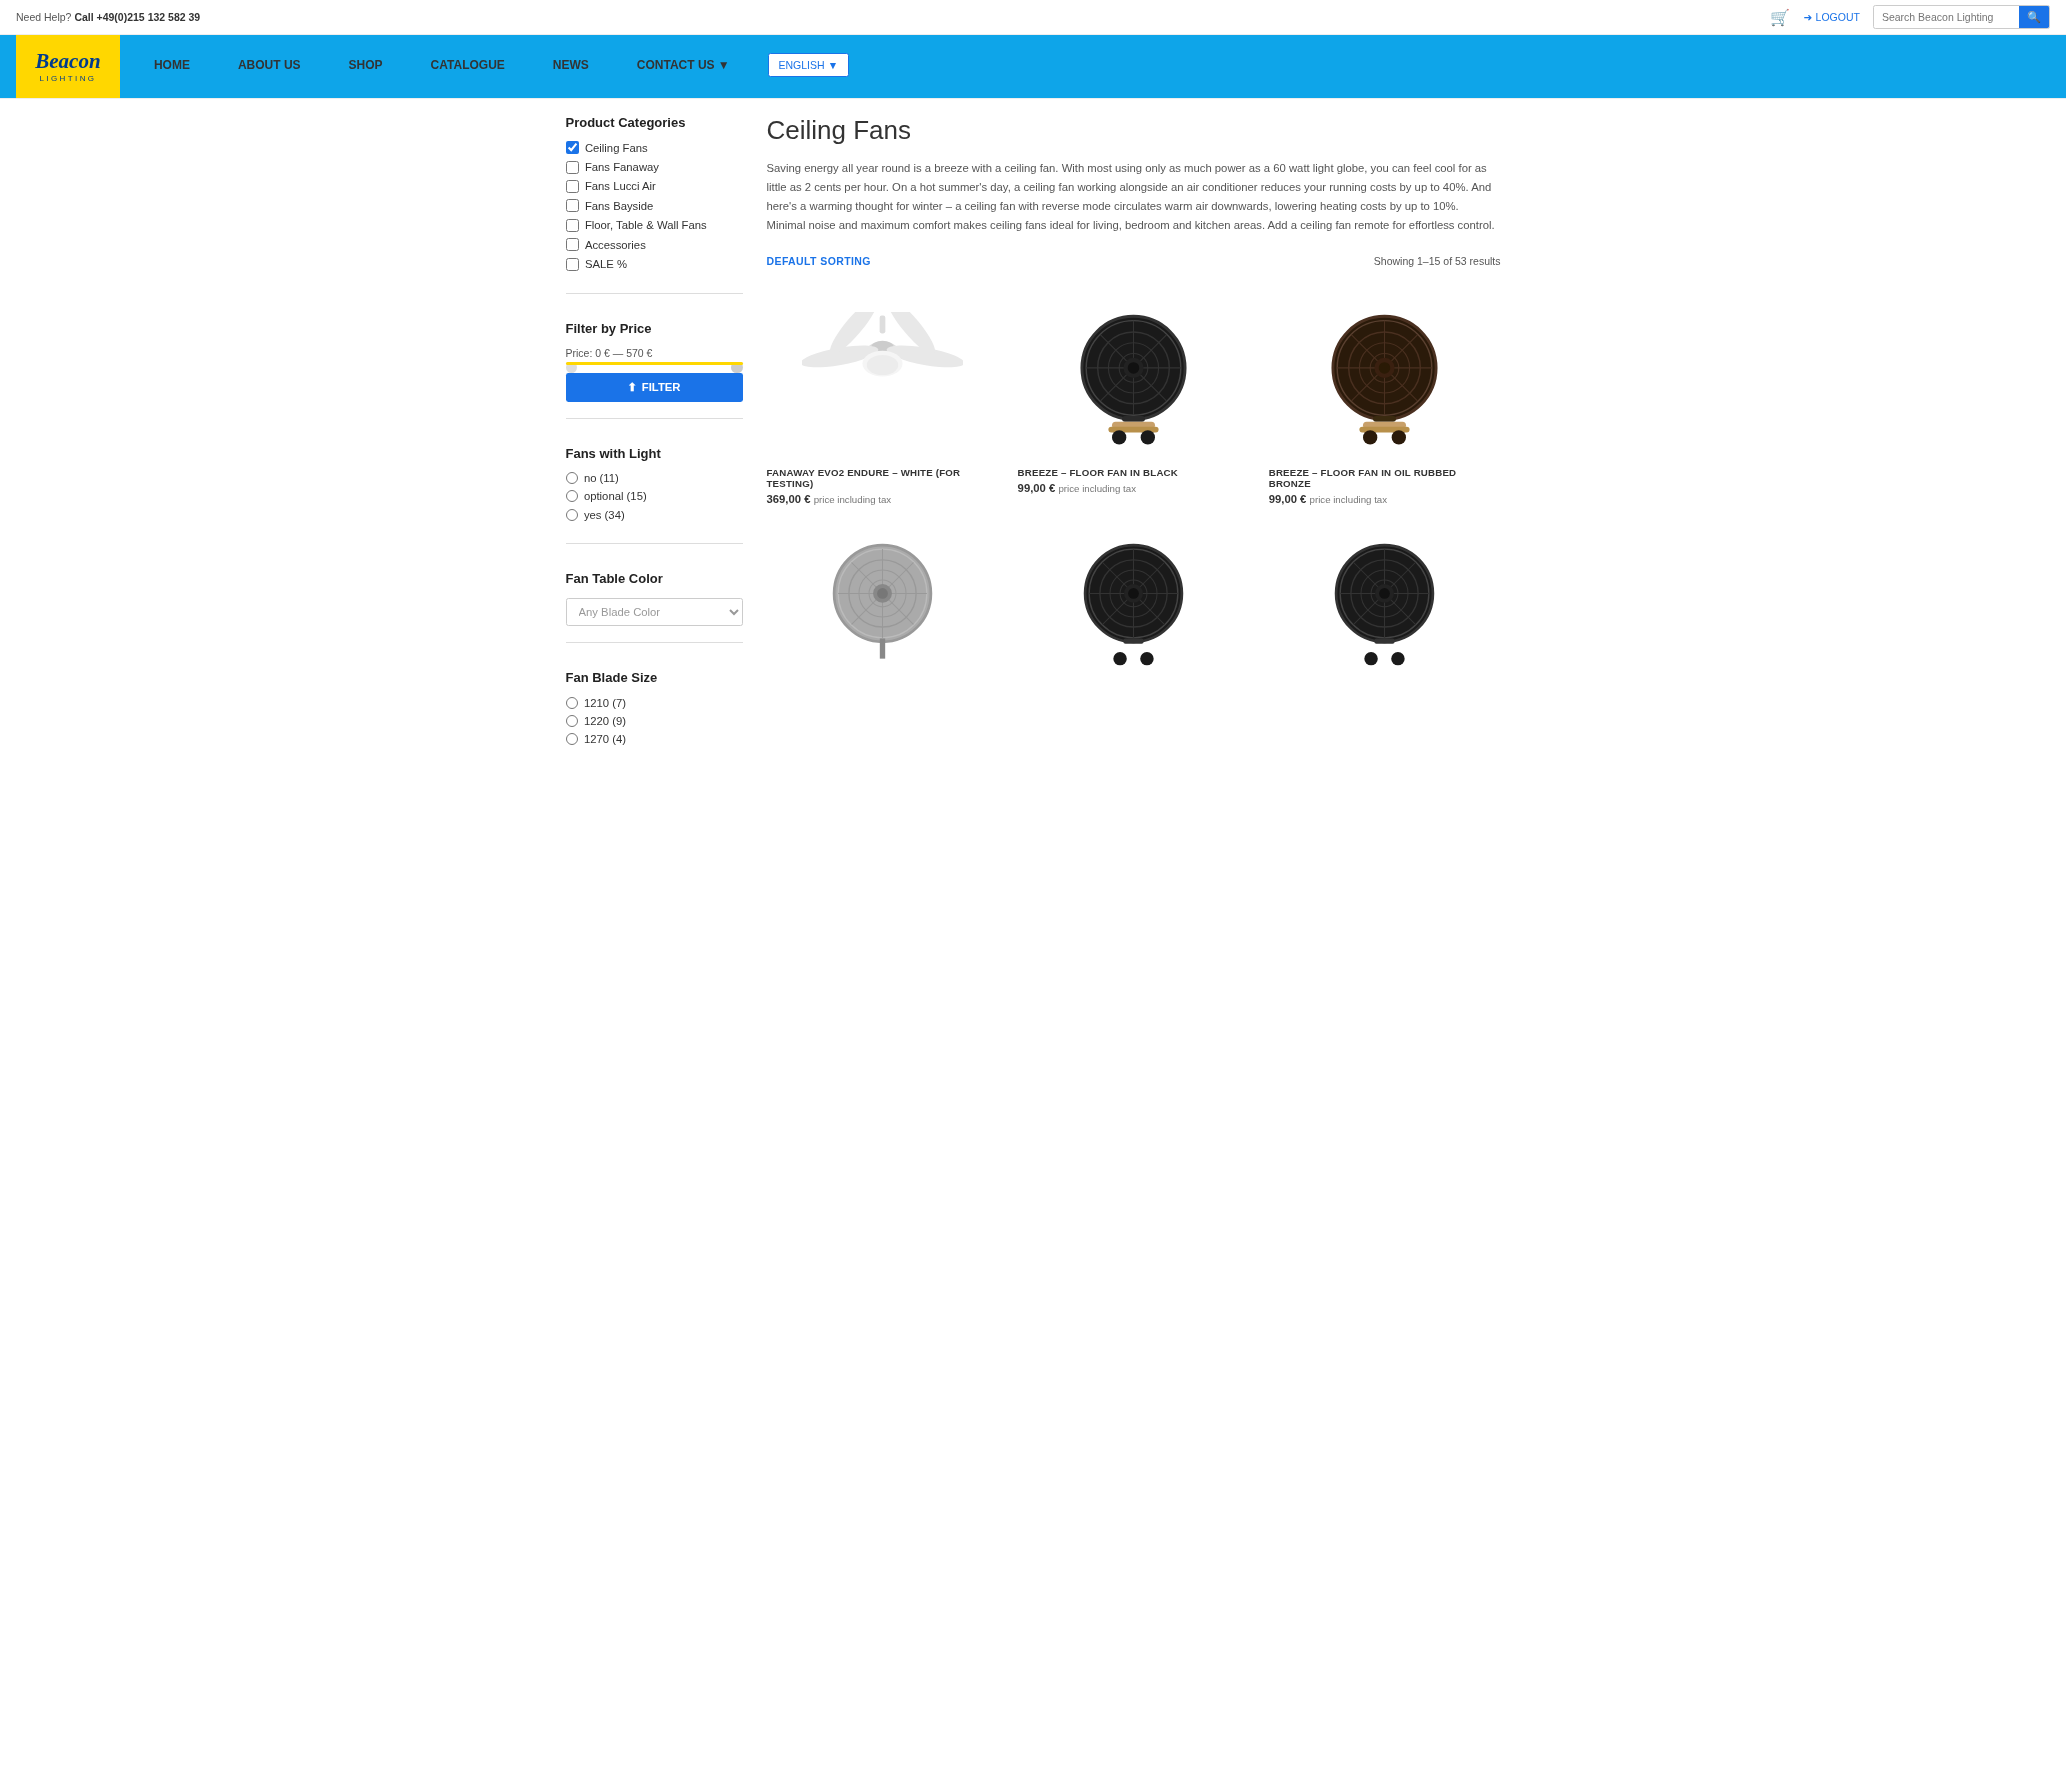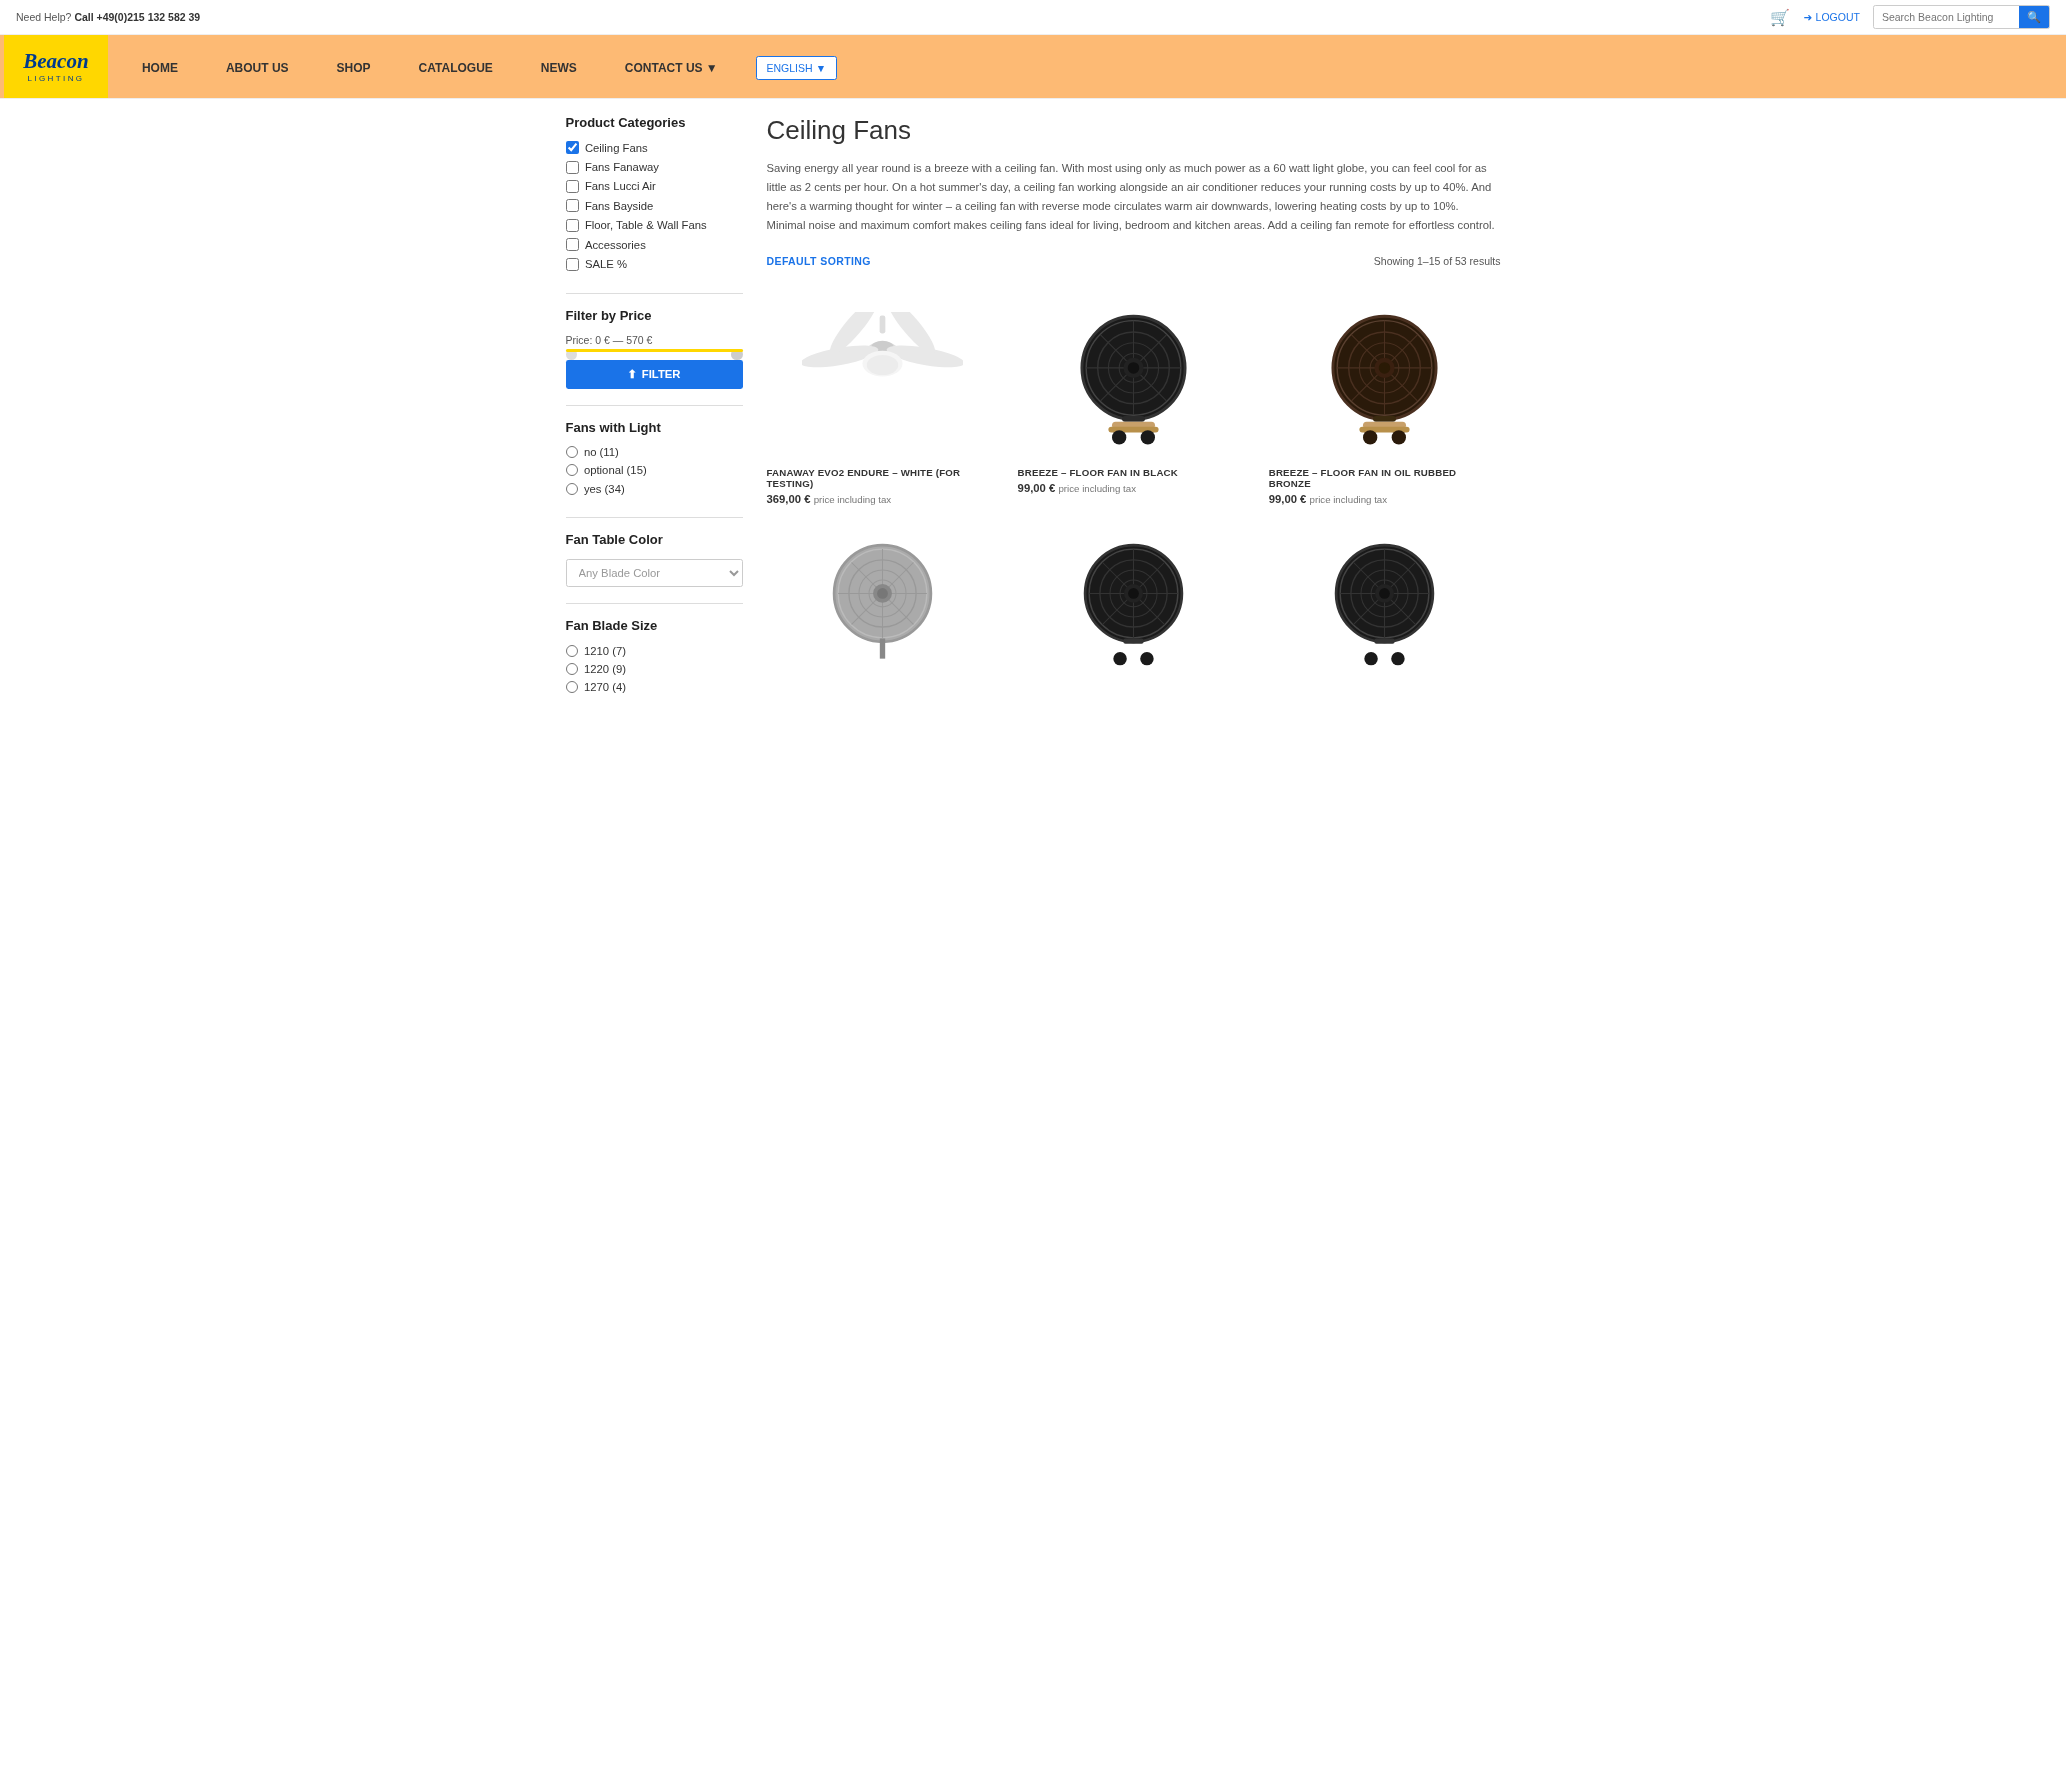--- a/index.html
+++ b/index.html
@@ -52,24 +52,24 @@
       border: none;
       padding: 4.8px 8px;
       cursor: pointer;
       color: white;
       font-size: 11.3px;
     }
 
     
     .header {
       display: flex;
-      align-items: flex-end;
-      padding: 0 4px;
+      align-items: flex-start;
+      padding: 0 16px;
       border-bottom: 0.8px solid #eee;
-      background: #fdba74;
+      background: #0ea5e9;
     }
     .logo {
       background: #FFD700;
       padding: 14.5px 19.3px;
       min-width: 97px;
       text-align: center;
     }
     .logo-text {
       font-family: Georgia, serif;
       font-size: 21px;
@@ -129,21 +129,21 @@
       padding: 16px;
       gap: 24px;
     }
 
     
     .sidebar {
       width: 177px;
       flex-shrink: 0;
     }
     .sidebar-section {
-      margin-bottom: 14px;
+      margin-bottom: 27px;
       padding-bottom: 16px;
       border-bottom: 0.8px solid #ddd;
     }
     .sidebar-section:last-child { border-bottom: none; }
     .sidebar-title {
       font-size: 13px;
       font-weight: bold;
       margin-bottom: 11.3px;
       color: #222;
     }

